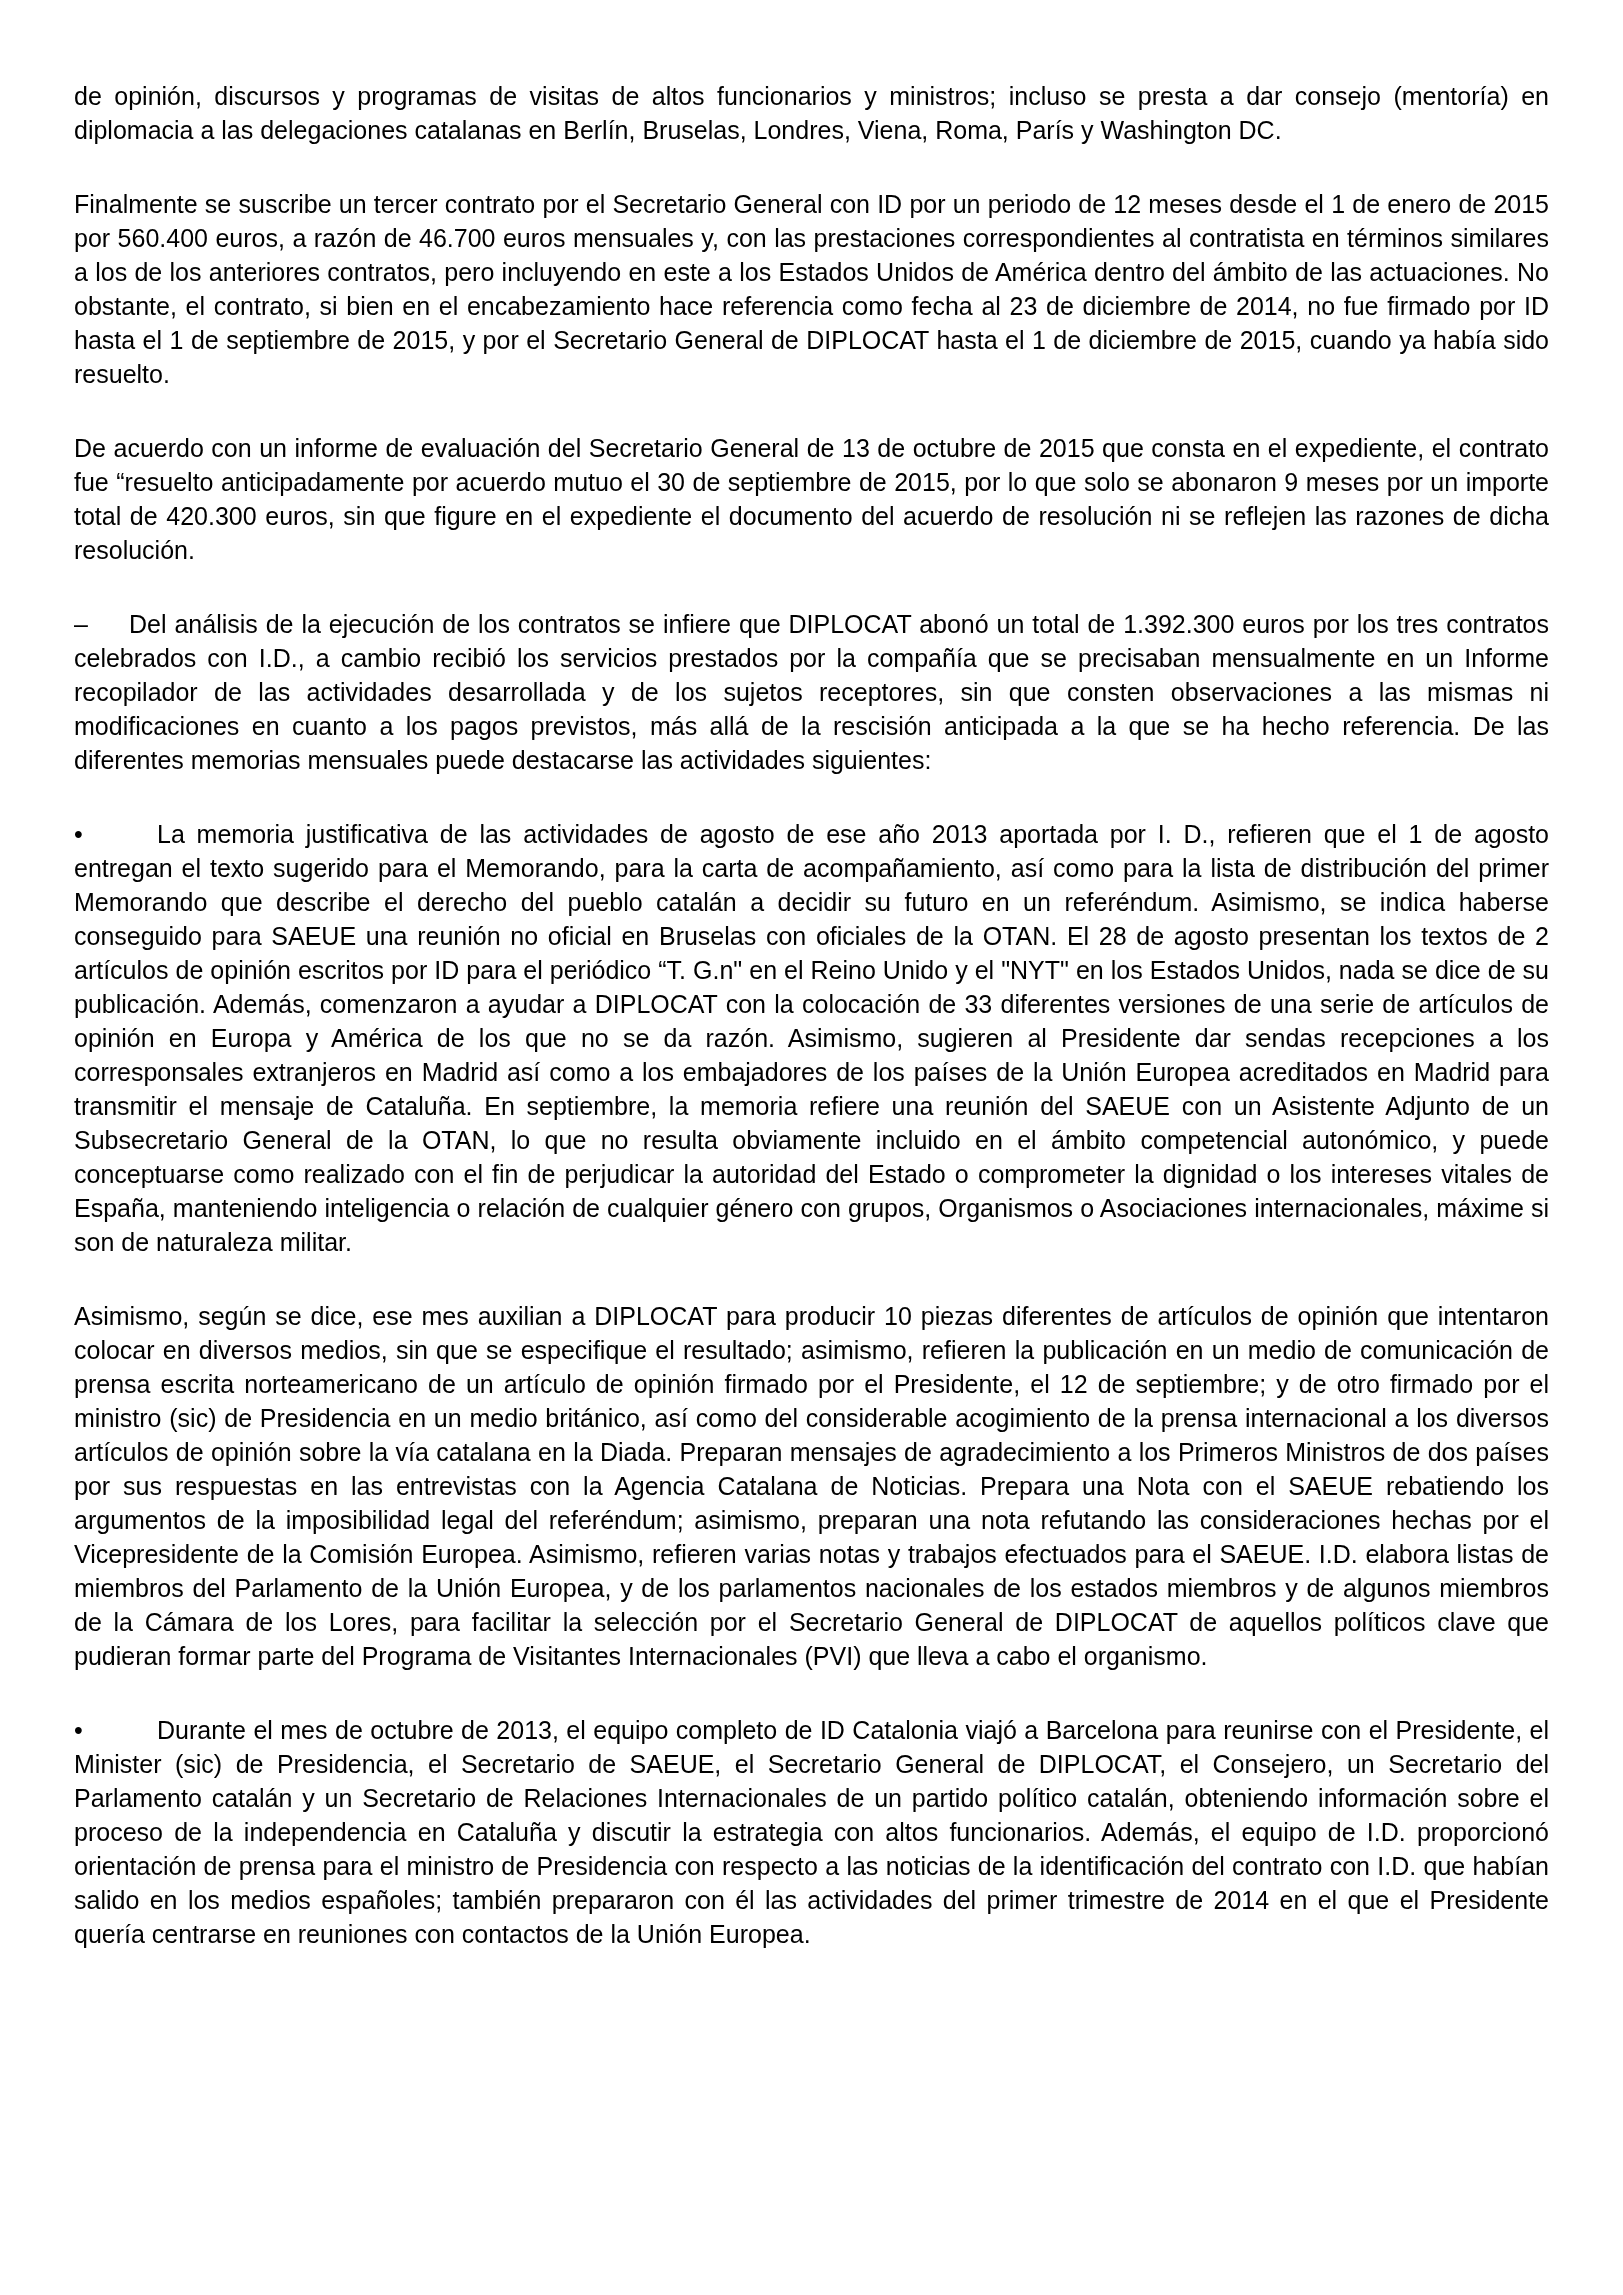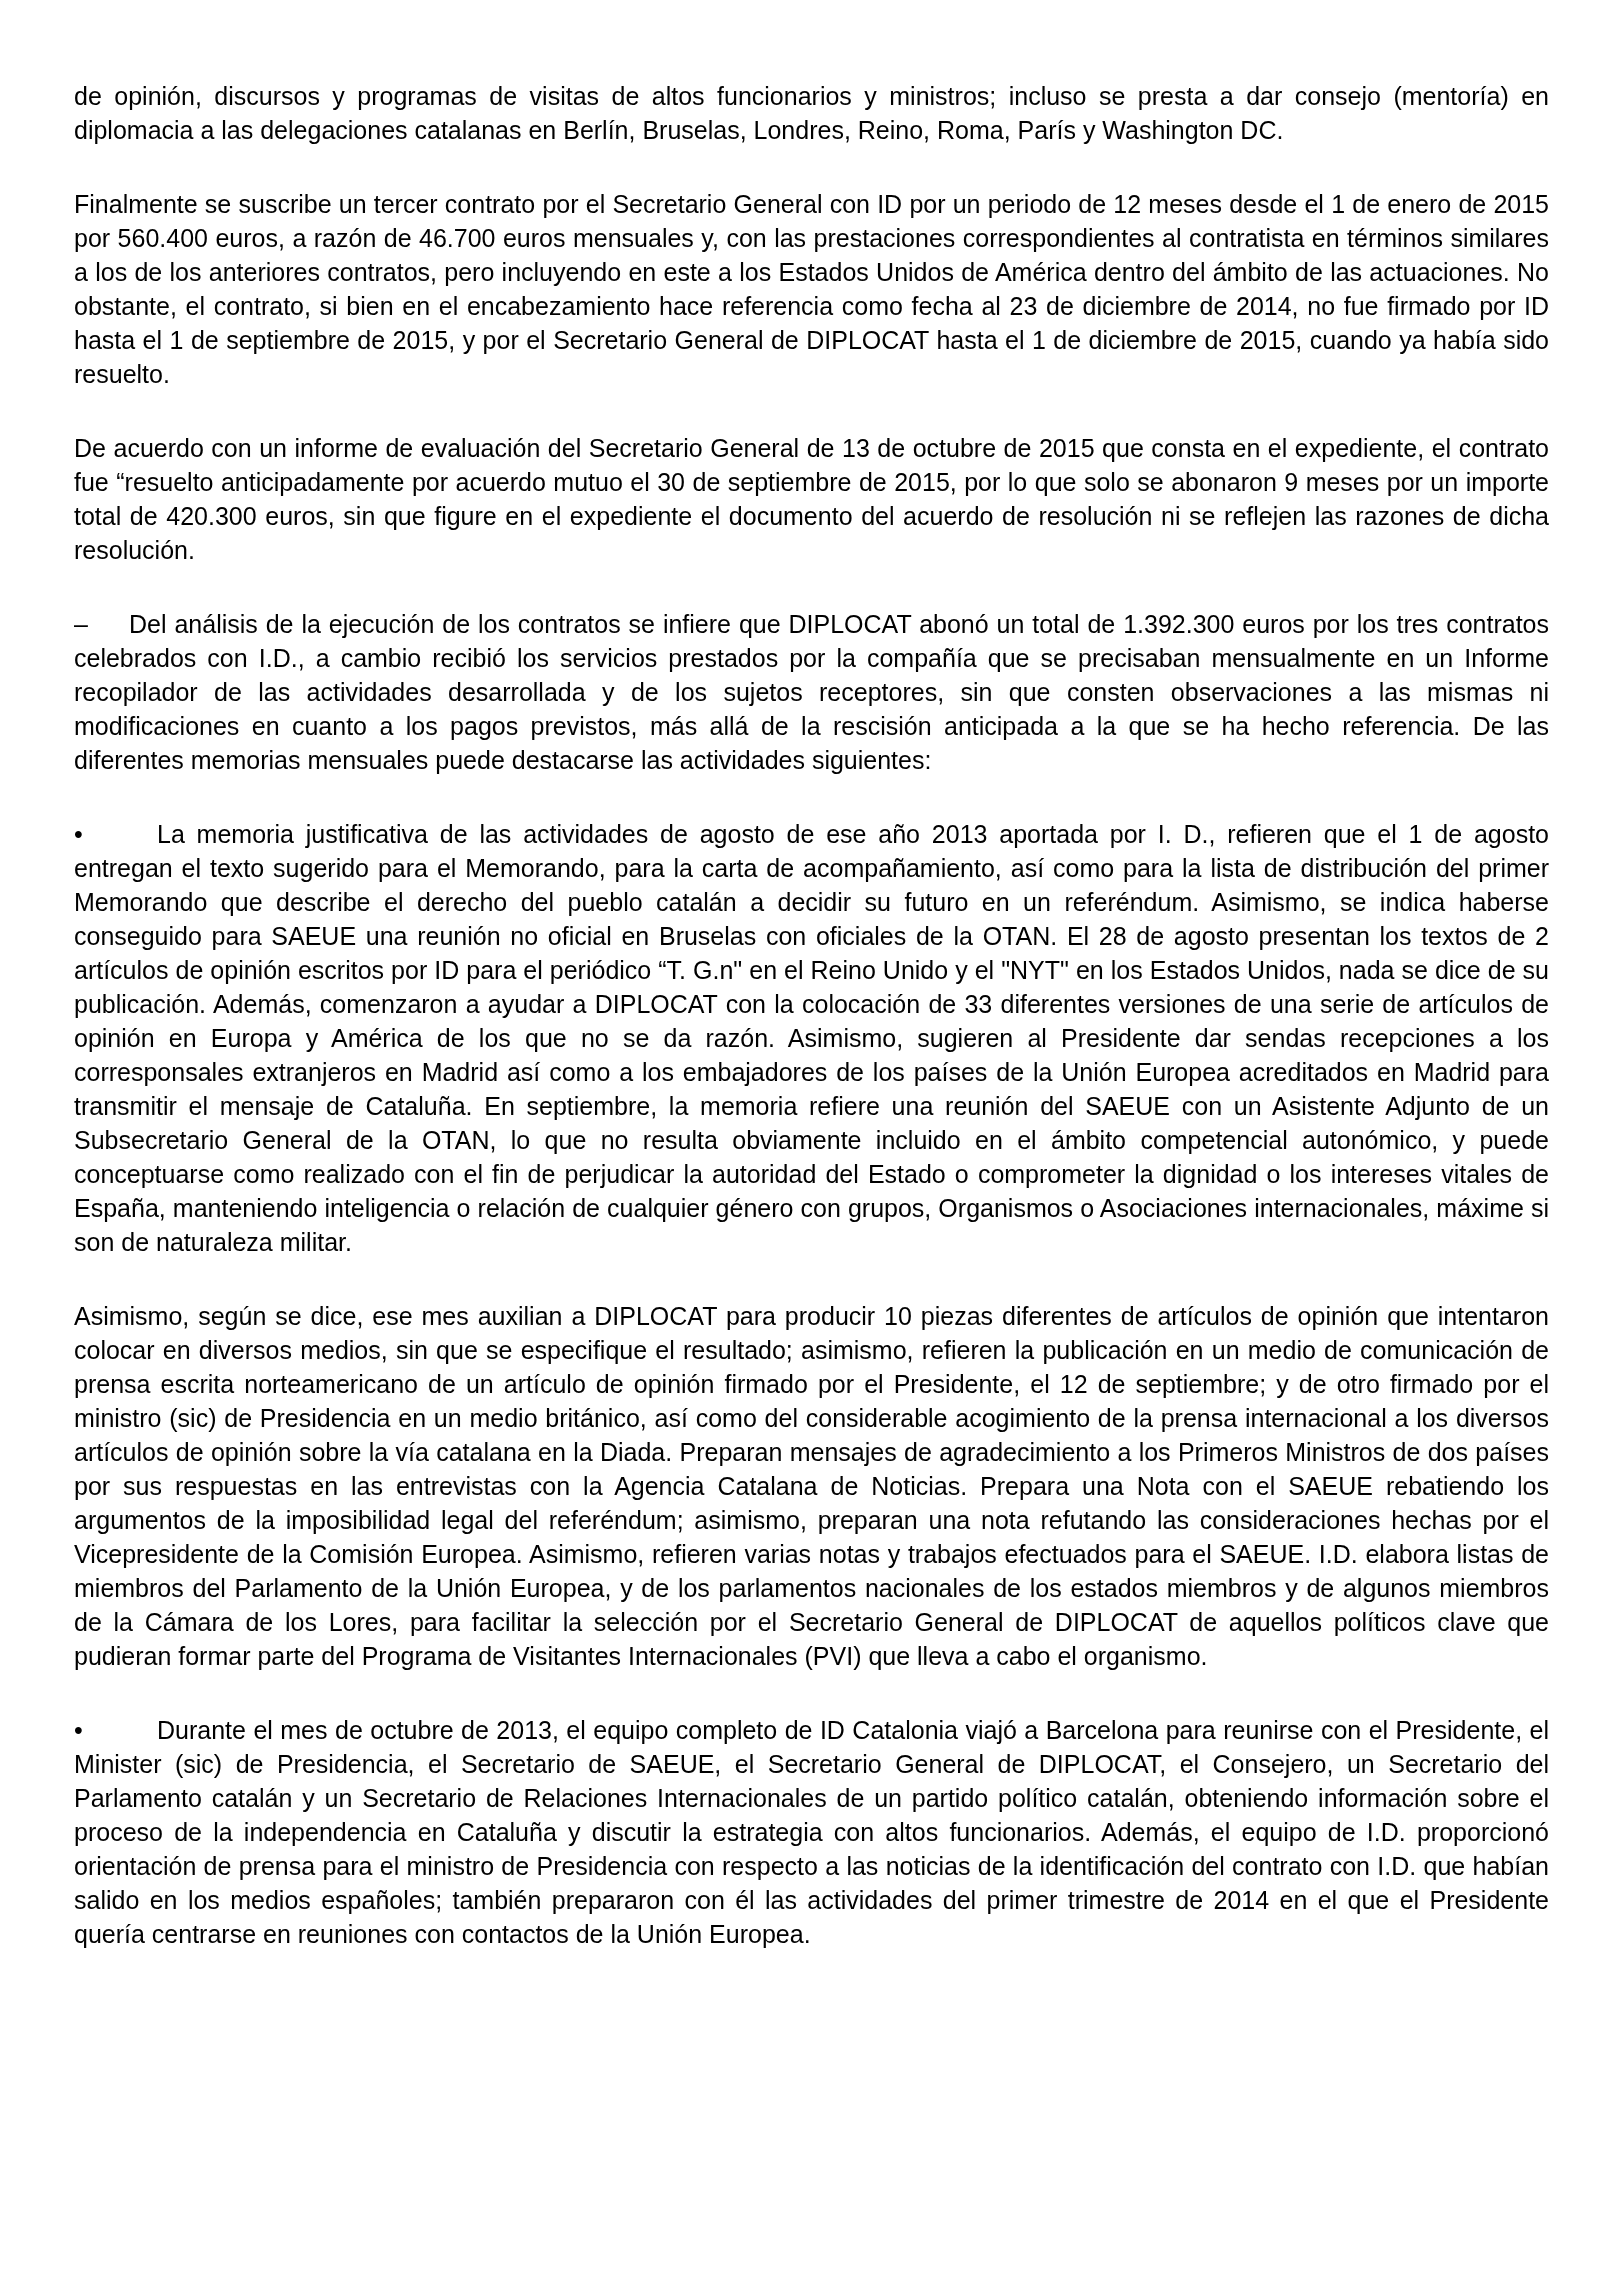--- a/index.html
+++ b/index.html
@@ -39,21 +39,21 @@
   }
   .marker.bullet {
     width: 83px;
   }
 </style>
 </head>
 <body>
 
 <div class="page">
 
-  <p class="para">de opinión, discursos y programas de visitas de altos funcionarios y ministros; incluso se presta a dar consejo (mentoría) en diplomacia a las delegaciones catalanas en Berlín, Bruselas, Londres, Reino, Roma, París y Washington DC.</p>
+  <p class="para">de opinión, discursos y programas de visitas de altos funcionarios y ministros; incluso se presta a dar consejo (mentoría) en diplomacia a las delegaciones catalanas en Berlín, Bruselas, Londres, Viena, Roma, París y Washington DC.</p>
 
   <p class="para">Finalmente se suscribe un tercer contrato por el Secretario General con ID por un periodo de 12 meses desde el 1 de enero de 2015 por 560.400 euros, a razón de 46.700 euros mensuales y, con las prestaciones correspondientes al contratista en términos similares a los de los anteriores contratos, pero incluyendo en este a los Estados Unidos de América dentro del ámbito de las actuaciones. No obstante, el contrato, si bien en el encabezamiento hace referencia como fecha al 23 de diciembre de 2014, no fue firmado por ID hasta el 1 de septiembre de 2015, y por el Secretario General de DIPLOCAT hasta el 1 de diciembre de 2015, cuando ya había sido resuelto.</p>
 
   <p class="para">De acuerdo con un informe de evaluación del Secretario General de 13 de octubre de 2015 que consta en el expediente, el contrato fue “resuelto anticipadamente por acuerdo mutuo el 30 de septiembre de 2015, por lo que solo se abonaron 9 meses por un importe total de 420.300 euros, sin que figure en el expediente el documento del acuerdo de resolución ni se reflejen las razones de dicha resolución.</p>
 
   <p class="para"><span class="marker dash">–</span><span>Del análisis de la ejecución de los contratos se infiere que DIPLOCAT abonó un total de 1.392.300 euros por los tres contratos celebrados con I.D., a cambio recibió los servicios prestados por la compañía que se precisaban mensualmente en un Informe recopilador de las actividades desarrollada y de los sujetos receptores, sin que consten observaciones a las mismas ni modificaciones en cuanto a los pagos previstos, más allá de la rescisión anticipada a la que se ha hecho referencia. De las diferentes memorias mensuales puede destacarse las actividades siguientes:</span></p>
 
   <p class="para"><span class="marker bullet">•</span><span>La memoria justificativa de las actividades de agosto de ese año 2013 aportada por I. D., refieren que el 1 de agosto entregan el texto sugerido para el Memorando, para la carta de acompañamiento, así como para la lista de distribución del primer Memorando que describe el derecho del pueblo catalán a decidir su futuro en un referéndum. Asimismo, se indica haberse conseguido para SAEUE una reunión no oficial en Bruselas con oficiales de la OTAN. El 28 de agosto presentan los textos de 2 artículos de opinión escritos por ID para el periódico “T. G.n" en el Reino Unido y el "NYT" en los Estados Unidos, nada se dice de su publicación. Además, comenzaron a ayudar a DIPLOCAT con la colocación de 33 diferentes versiones de una serie de artículos de opinión en Europa y América de los que no se da razón. Asimismo, sugieren al Presidente dar sendas recepciones a los corresponsales extranjeros en Madrid así como a los embajadores de los países de la Unión Europea acreditados en Madrid para transmitir el mensaje de Cataluña. En septiembre, la memoria refiere una reunión del SAEUE con un Asistente Adjunto de un Subsecretario General de la OTAN, lo que no resulta obviamente incluido en el ámbito competencial autonómico, y puede conceptuarse como realizado con el fin de perjudicar la autoridad del Estado o comprometer la dignidad o los intereses vitales de España, manteniendo inteligencia o relación de cualquier género con grupos, Organismos o Asociaciones internacionales, máxime si son de naturaleza militar.</span></p>
 
   <p class="para">Asimismo, según se dice, ese mes auxilian a DIPLOCAT para producir 10 piezas diferentes de artículos de opinión que intentaron colocar en diversos medios, sin que se especifique el resultado; asimismo, refieren la publicación en un medio de comunicación de prensa escrita norteamericano de un artículo de opinión firmado por el Presidente, el 12 de septiembre; y de otro firmado por el ministro (sic) de Presidencia en un medio británico, así como del considerable acogimiento de la prensa internacional a los diversos artículos de opinión sobre la vía catalana en la Diada. Preparan mensajes de agradecimiento a los Primeros Ministros de dos países por sus respuestas en las entrevistas con la Agencia Catalana de Noticias. Prepara una Nota con el SAEUE rebatiendo los argumentos de la imposibilidad legal del referéndum; asimismo, preparan una nota refutando las consideraciones hechas por el Vicepresidente de la Comisión Europea. Asimismo, refieren varias notas y trabajos efectuados para el SAEUE. I.D. elabora listas de miembros del Parlamento de la Unión Europea, y de los parlamentos nacionales de los estados miembros y de algunos miembros de la Cámara de los Lores, para facilitar la selección por el Secretario General de DIPLOCAT de aquellos políticos clave que pudieran formar parte del Programa de Visitantes Internacionales (PVI) que lleva a cabo el organismo.</p>

